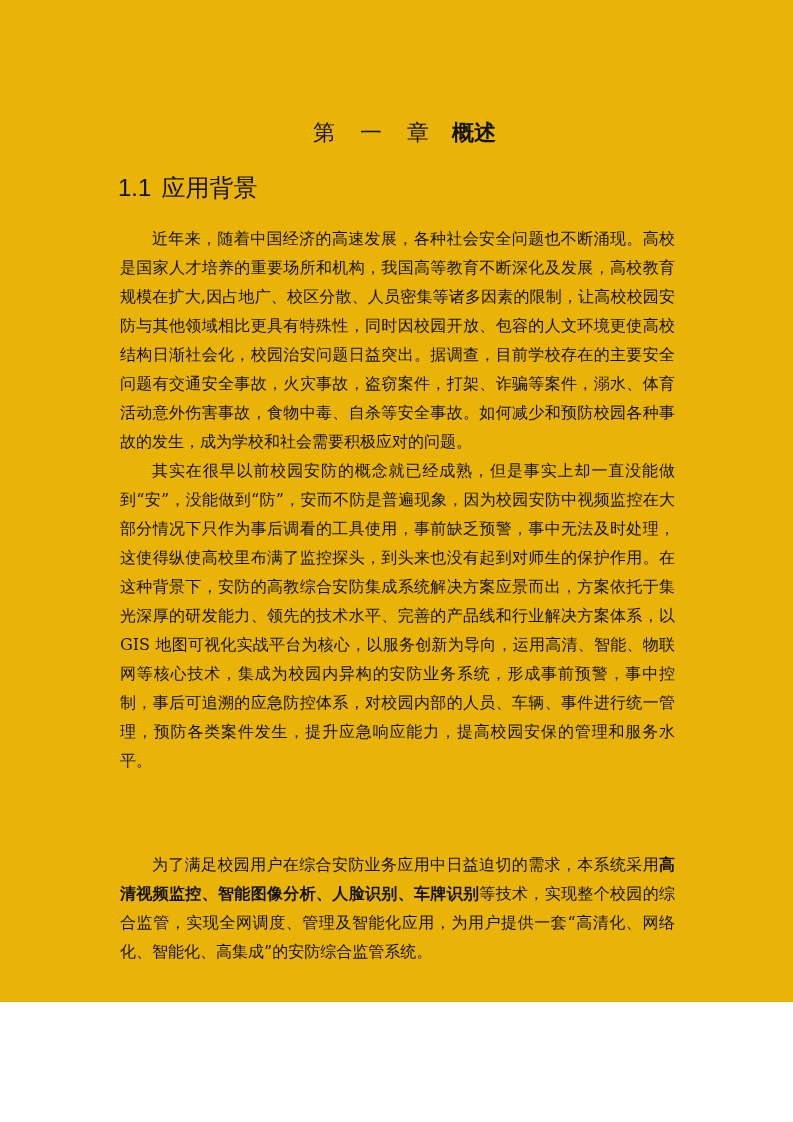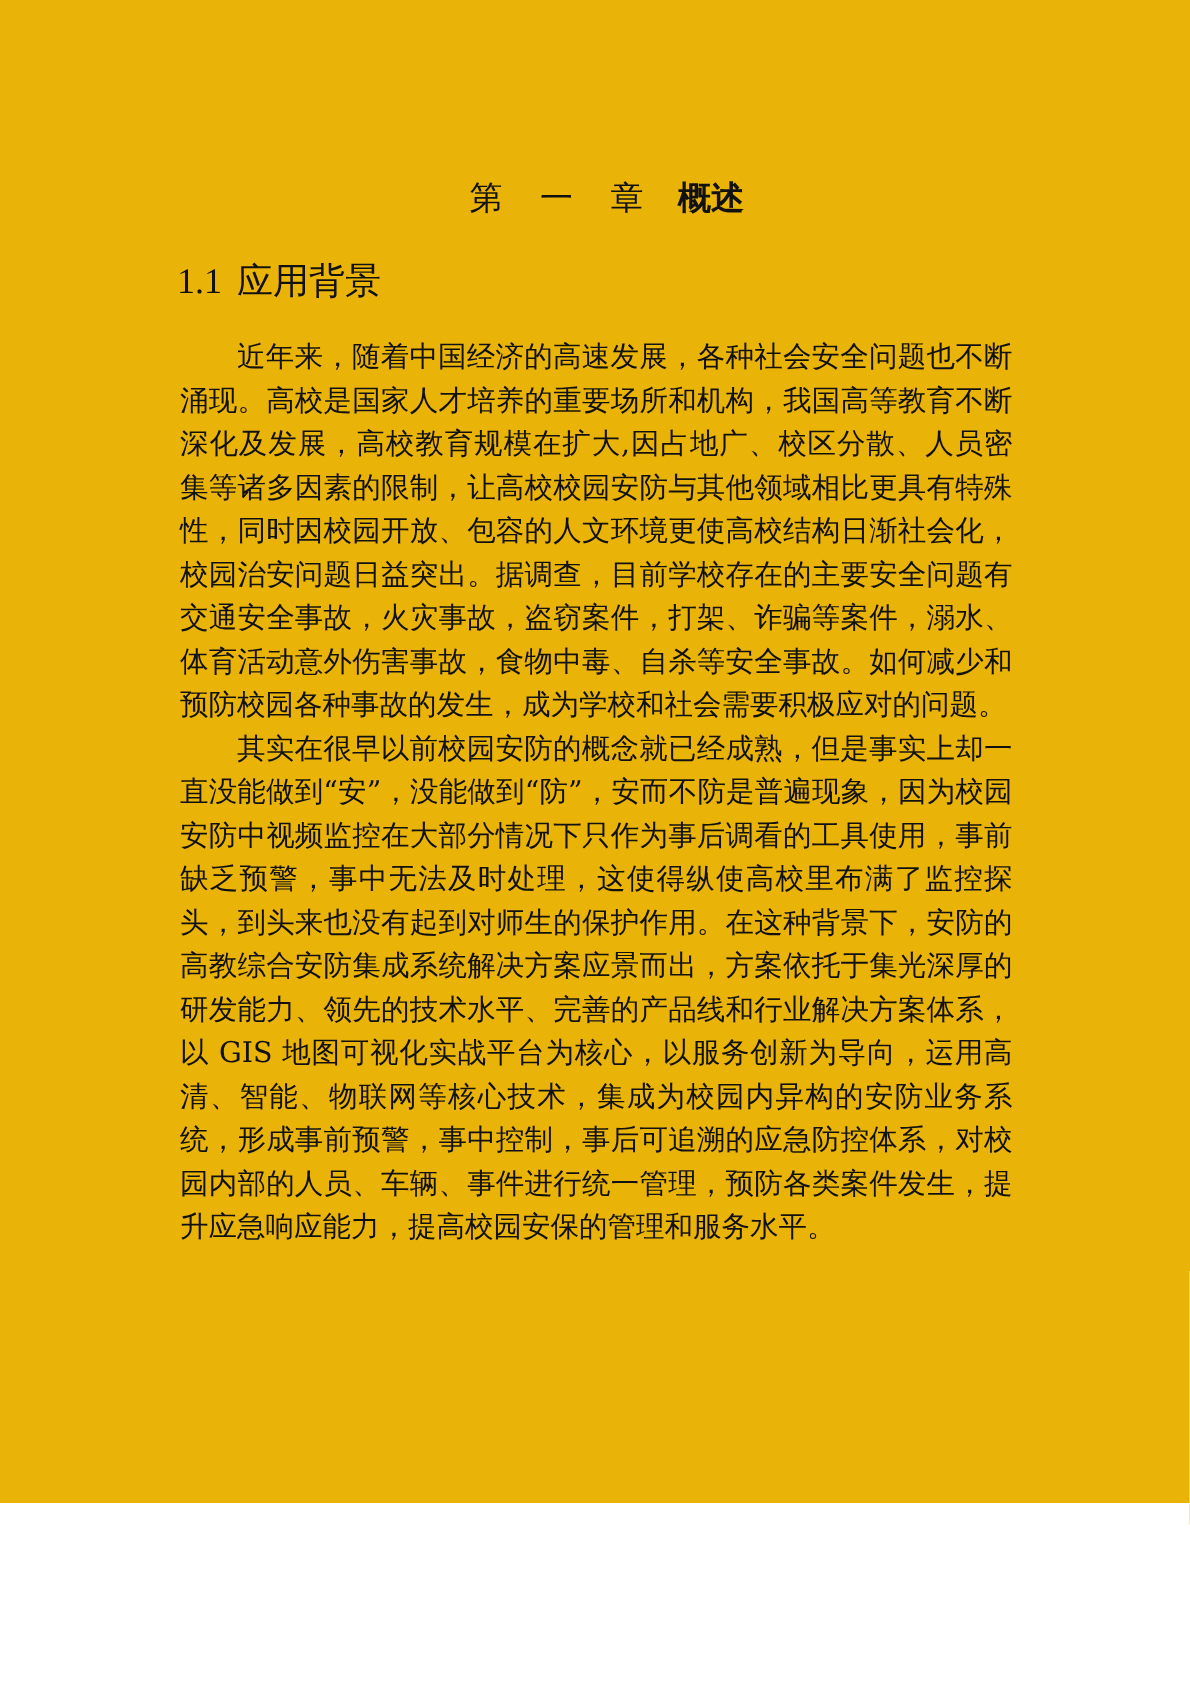--- a/index.html
+++ b/index.html
@@ -7,28 +7,28 @@
     .page { position: absolute; left: 0; top: 0; width: 793px; height: 1002px; background: #eab308; padding-left: 16px; }
     .chapter-title {
       position: absolute; left: 0; right: 0; top: 118px; text-align: center;
       font-family: "DejaVu Serif", "Liberation Serif", serif;
       font-size: 22px; line-height: 30px; color: #111;
     }
     .chapter-title .num { letter-spacing: 9px; font-weight: normal; }
     .chapter-title .name { font-weight: bold; margin-left: 14px; font-family: "DejaVu Sans", sans-serif; }
     .section-heading {
       position: absolute; left: 118px;
-      font-family: Liberation Serif, serif;
+      font-family: Liberation Sans, sans-serif;
       font-size: 24px; line-height: 32px; color: #111;
     }
     .section-heading .sec-num { margin-right: 10px; }
     .body-text {
       position: absolute; left: 120px; width: 555px;
       font-family: "DejaVu Serif", "Liberation Serif", serif;
-      font-size: 19px; line-height: 29px; color: #111;
+      font-size: 16px; line-height: 29px; color: #111;
       text-align: justify; text-justify: inter-character;
     }
     .body-text p { margin: 0; text-indent: 2em; }
     .body-text b { font-family: "DejaVu Sans", sans-serif; font-weight: bold; }
   </style>
 </head>
 <body>
 
 <div class="page">
 
@@ -40,15 +40,16 @@
     <span class="sec-num">1.1</span><span>应用背景</span>
   </div>
 
   <div class="body-text" style="top:224px;">
     <p>近年来，随着中国经济的高速发展，各种社会安全问题也不断涌现。高校是国家人才培养的重要场所和机构，我国高等教育不断深化及发展，高校教育规模在扩大,因占地广、校区分散、人员密集等诸多因素的限制，让高校校园安防与其他领域相比更具有特殊性，同时因校园开放、包容的人文环境更使高校结构日渐社会化，校园治安问题日益突出。据调查，目前学校存在的主要安全问题有交通安全事故，火灾事故，盗窃案件，打架、诈骗等案件，溺水、体育活动意外伤害事故，食物中毒、自杀等安全事故。如何减少和预防校园各种事故的发生，成为学校和社会需要积极应对的问题。</p>
     <p>其实在很早以前校园安防的概念就已经成熟，但是事实上却一直没能做到“安”，没能做到“防”，安而不防是普遍现象，因为校园安防中视频监控在大部分情况下只作为事后调看的工具使用，事前缺乏预警，事中无法及时处理，这使得纵使高校里布满了监控探头，到头来也没有起到对师生的保护作用。在这种背景下，安防的高教综合安防集成系统解决方案应景而出，方案依托于集光深厚的研发能力、领先的技术水平、完善的产品线和行业解决方案体系，以 GIS 地图可视化实战平台为核心，以服务创新为导向，运用高清、智能、物联网等核心技术，集成为校园内异构的安防业务系统，形成事前预警，事中控制，事后可追溯的应急防控体系，对校园内部的人员、车辆、事件进行统一管理，预防各类案件发生，提升应急响应能力，提高校园安保的管理和服务水平。</p>
   </div>
 
 
   <div class="body-text" style="top:850px;">
+    <p><span>为了满足校园用户在综合安防业务应用中日益迫切的需求，本系统采用</span><b>高清视频监控、智能图像分析、人脸识别、车牌识别</b><span>等技术，实现整个校园的综合监管，实现全网调度、管理及智能化应用，为用户提供一套“高清化、网络化、智能化、高集成”的安防综合监管系统。</span></p>
   </div>
 
 </div>
 
 </body></html>

